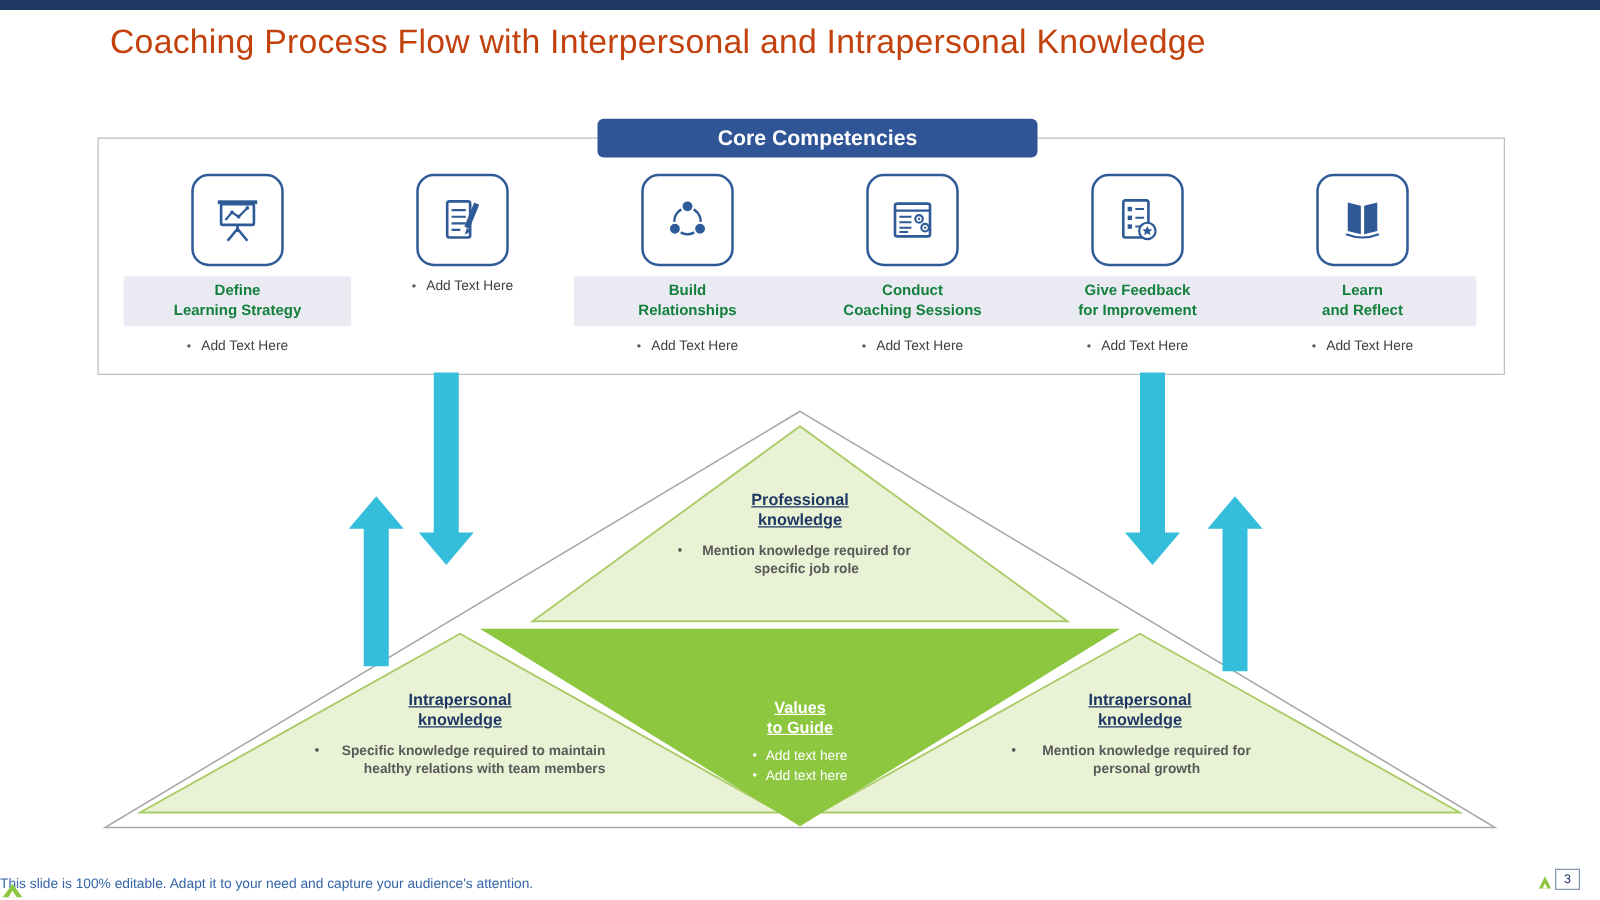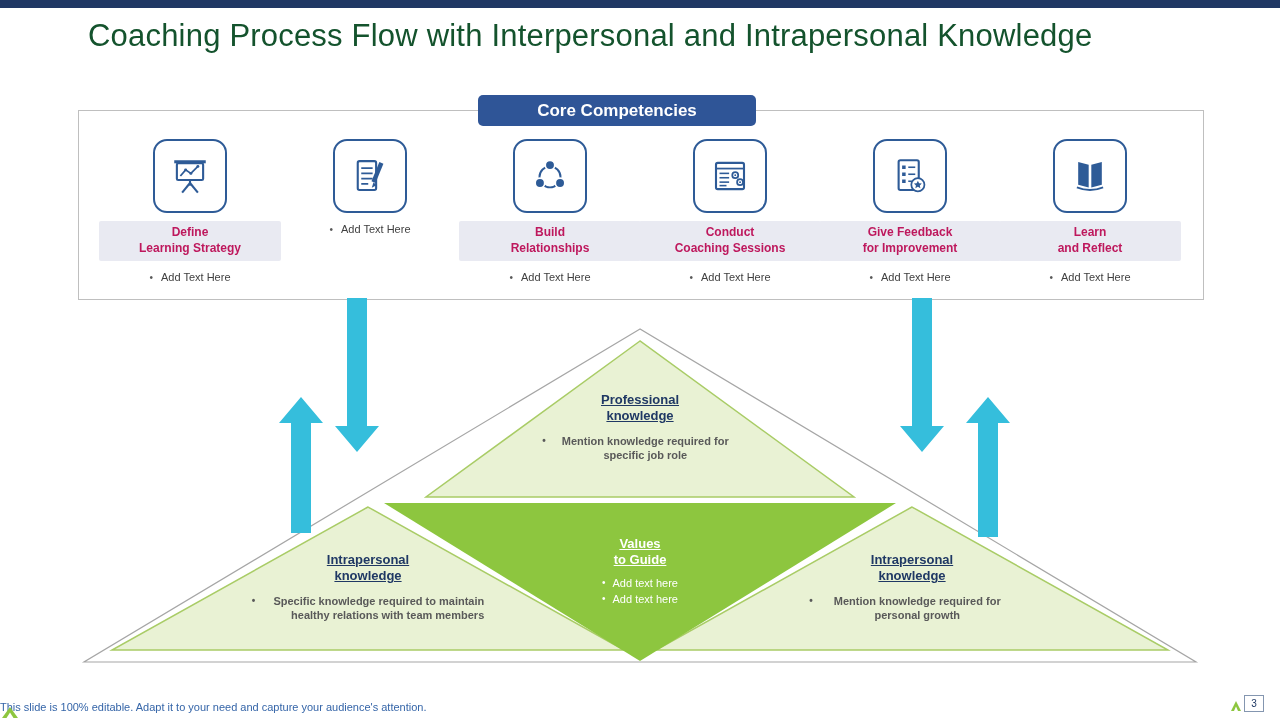--- a/index.html
+++ b/index.html
@@ -1,48 +1,48 @@
 <!DOCTYPE html>
 <html><head>
 <meta charset="utf-8">
 <style>
   html,body{margin:0;padding:0;background:#e8e8e8;}
   .slide{position:relative;width:1280px;height:720px;background:#ffffff;overflow:hidden;
          font-family:"Liberation Sans",sans-serif;margin:0 auto;}
   .topbar{position:absolute;left:0;top:0;width:1280px;height:8px;background:#203864;}
-  .title{position:absolute;left:88px;top:18px;width:1120px;font-size:31px;color:#14532d;
+  .title{position:absolute;left:88px;top:18px;width:1120px;font-size:27px;color:#c2410c;
          font-weight:400;letter-spacing:.2px;}
   
   .core-box{position:absolute;left:78px;top:110px;width:1124px;height:188px;
             border:1px solid #BFBFBF;background:#fff;}
-  .core-header{position:absolute;left:478px;top:95px;width:278px;height:31px;background:#2F5597;
+  .core-header{position:absolute;left:478px;top:95px;width:352px;height:31px;background:#2F5597;
                border-radius:5px;color:#fff;font-weight:700;font-size:17px;line-height:31px;
                text-align:center;z-index:3;}
   .cols{position:absolute;left:100px;top:139px;width:1080px;display:flex;z-index:2;}
   .col{width:180px;display:flex;flex-direction:column;align-items:center;}
   .icon-box{width:70px;height:70px;border:2px solid #2E5B97;border-radius:14px;background:#fff;
             display:flex;align-items:center;justify-content:center;}
   .lbl{margin-top:8px;width:146px;min-height:30px;padding:4px 18px;background:#E9EAF2;
-       border-radius:2px;font-size:12px;font-weight:700;color:#be185d;text-align:center;
+       border-radius:2px;font-size:12px;font-weight:700;color:#15803d;text-align:center;
        white-space:pre-line;line-height:1.32;display:flex;align-items:center;justify-content:center;}
   .bullet{margin-top:10px;font-size:11px;color:#404040;}
   .bullet::before{content:"•";color:#595959;margin-right:8px;font-size:10px;}
   
   .layer{position:absolute;left:0;top:0;width:1280px;height:720px;pointer-events:none;z-index:1;}
   .tri-outer{stroke:#A6A6A6;stroke-width:1.2;fill:#FFFFFF;}
   .tri-light{stroke:#A9CC66;stroke-width:1.5;}
   .arrow{stroke:none;}
   
   .tri-title{font-size:13px;font-weight:700;color:#1F3864;white-space:pre-line;line-height:1.25;text-align:center;text-decoration:underline;}
   .tri-bullet{display:flex;justify-content:center;gap:7px;margin-top:9px;font-size:11px;color:#595959;line-height:1.3;font-weight:bold;}
   .tri-bullet::before{content:"•";color:#595959;font-size:10px;line-height:1.4;}
   .tri-bullet .tb-text{text-align:center;}
   .prof-text{position:absolute;left:520px;top:392px;width:240px;z-index:2;}
   .prof-text .tb-text{max-width:185px;}
-  .values-text{position:absolute;left:540px;top:536px;width:200px;z-index:2;}
+  .values-text{position:absolute;left:540px;top:558px;width:200px;z-index:2;}
   .values-text .tri-title{color:#ffffff;}
   .v-bullet{display:flex;justify-content:center;gap:7px;font-size:11px;color:#ffffff;margin-top:4px;}
   .v-bullet::before{content:"•";color:#ffffff;font-size:10px;}
   .values-text .v-first{margin-top:8px;}
   .left-text{position:absolute;left:238px;top:552px;width:260px;z-index:2;}
   .left-text .tb-text{max-width:222px;text-align:right;}
   .right-text{position:absolute;left:792px;top:552px;width:240px;z-index:2;}
   .right-text .tb-text{max-width:195px;}
   
   .footnote{position:absolute;left:0;top:701px;width:1280px;text-align:left;font-size:11px;color:#3565A8;}

